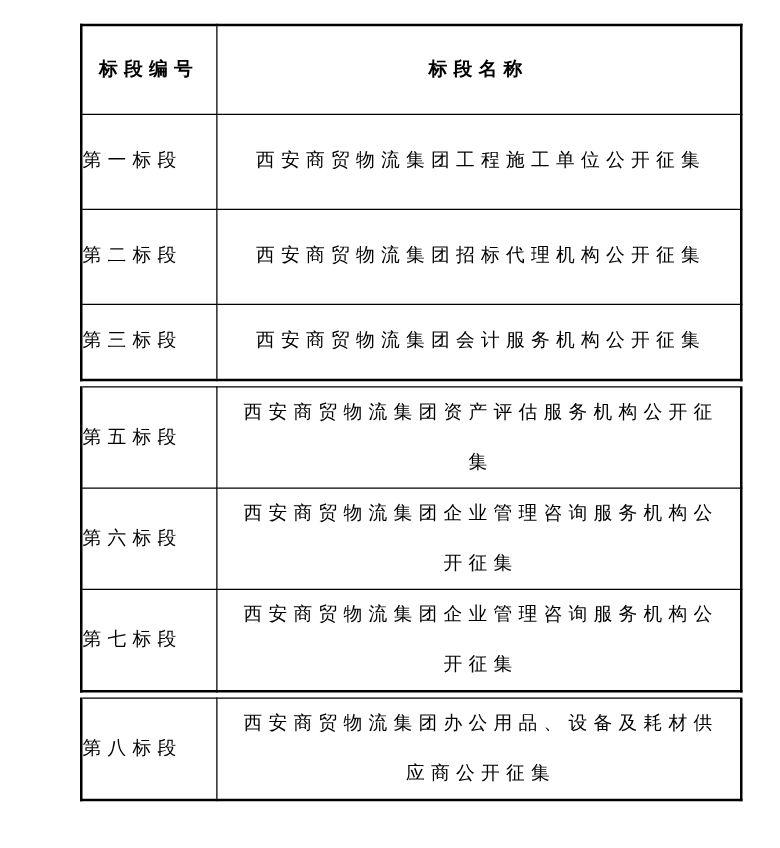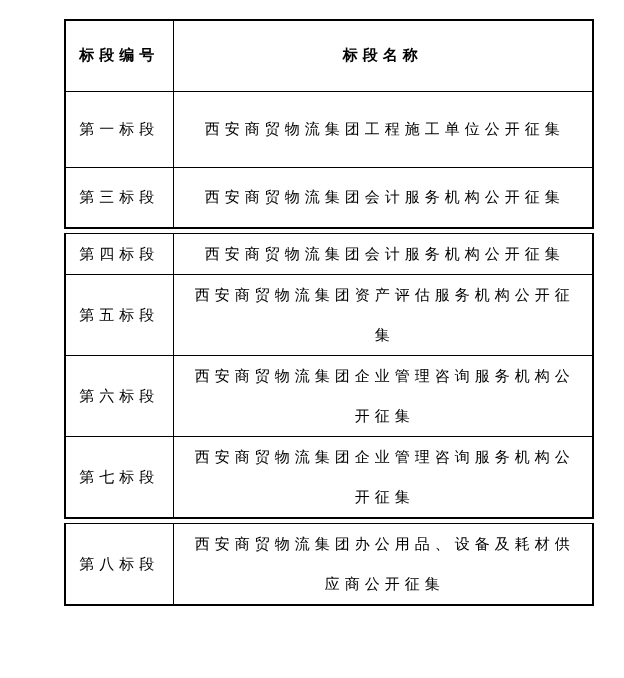--- a/index.html
+++ b/index.html
@@ -43,21 +43,21 @@
     font-size: 15px;
     letter-spacing: 5px;
     vertical-align: middle;
     padding: 0;
   }
   th.hdr {
     font-weight: bold;
     text-align: center;
   }
   td.id-cell {
-    text-align: center;
+    text-align: left;
     line-height: 20px;
   }
   td.name-cell {
     text-align: center;
     padding: 0 8px 0 12px;
     line-height: 40px;
     word-break: break-all;
   }
   tr.h71 { height: 71px; }
   tr.h76 { height: 76px; }
@@ -79,37 +79,37 @@
         </colgroup>
       <tbody>
         <tr class="h71">
           <th class="hdr">标段编号</th>
           <th class="hdr">标段名称</th>
         </tr>
         <tr class="h76">
           <td class="id-cell">第一标段</td>
           <td class="name-cell">西安商贸物流集团工程施工单位公开征集</td>
         </tr>
+        <tr class="h76">
+          <td class="id-cell">第二标段</td>
+          <td class="name-cell">西安商贸物流集团招标代理机构公开征集</td>
+        </tr>
         <tr class="h61">
           <td class="id-cell">第三标段</td>
           <td class="name-cell">西安商贸物流集团会计服务机构公开征集</td>
         </tr>
       </tbody>
     </table>
 
     <table class="tbl seg-b">
       <colgroup>
           <col class="c1">
           <col class="c2">
         </colgroup>
       <tbody>
-        <tr class="h38">
-          <td class="id-cell">第四标段</td>
-          <td class="name-cell">西安商贸物流集团会计服务机构公开征集</td>
-        </tr>
         <tr class="h79">
           <td class="id-cell">第五标段</td>
           <td class="name-cell">西安商贸物流集团资产评估服务机构公开征集</td>
         </tr>
         <tr class="h81">
           <td class="id-cell">第六标段</td>
           <td class="name-cell">西安商贸物流集团企业管理咨询服务机构公开征集</td>
         </tr>
         <tr class="h81">
           <td class="id-cell">第七标段</td>

